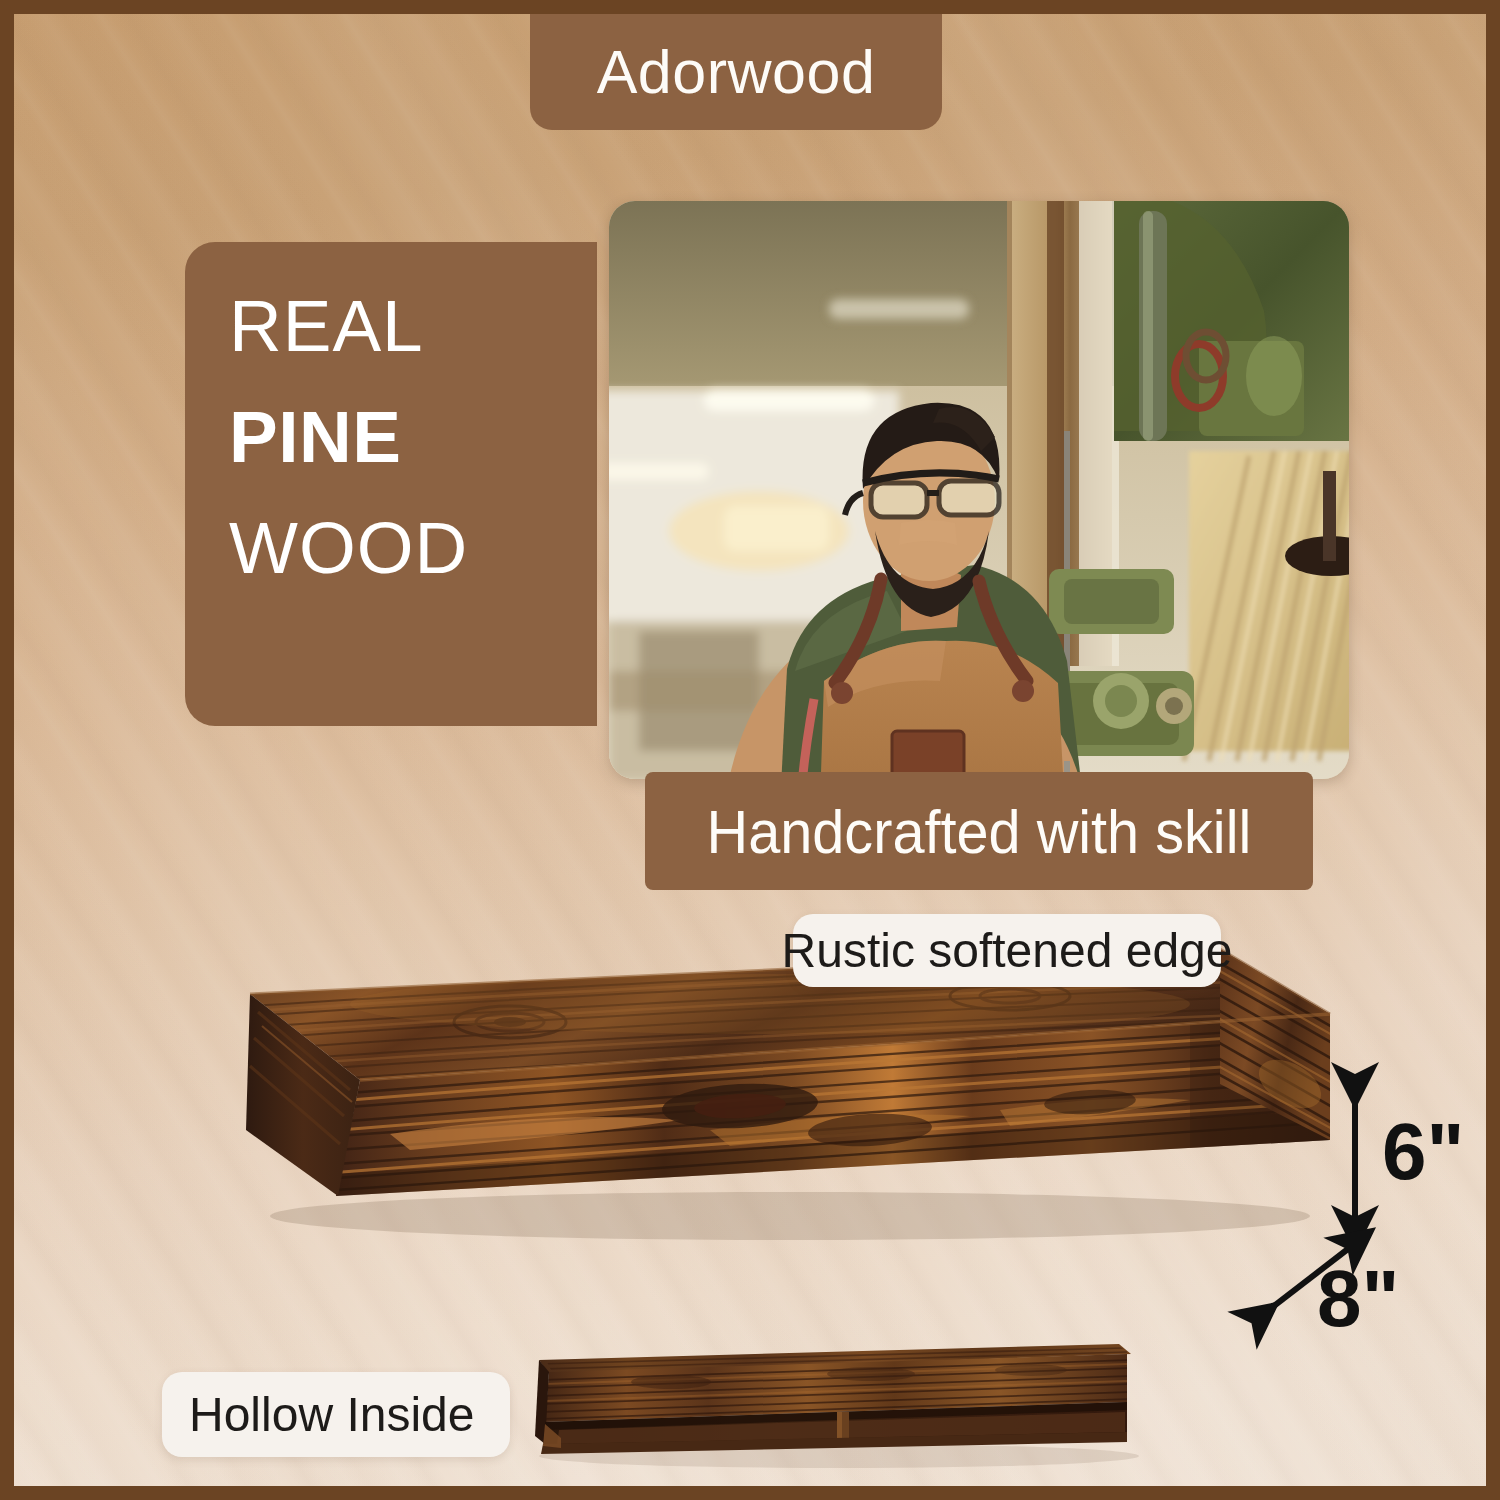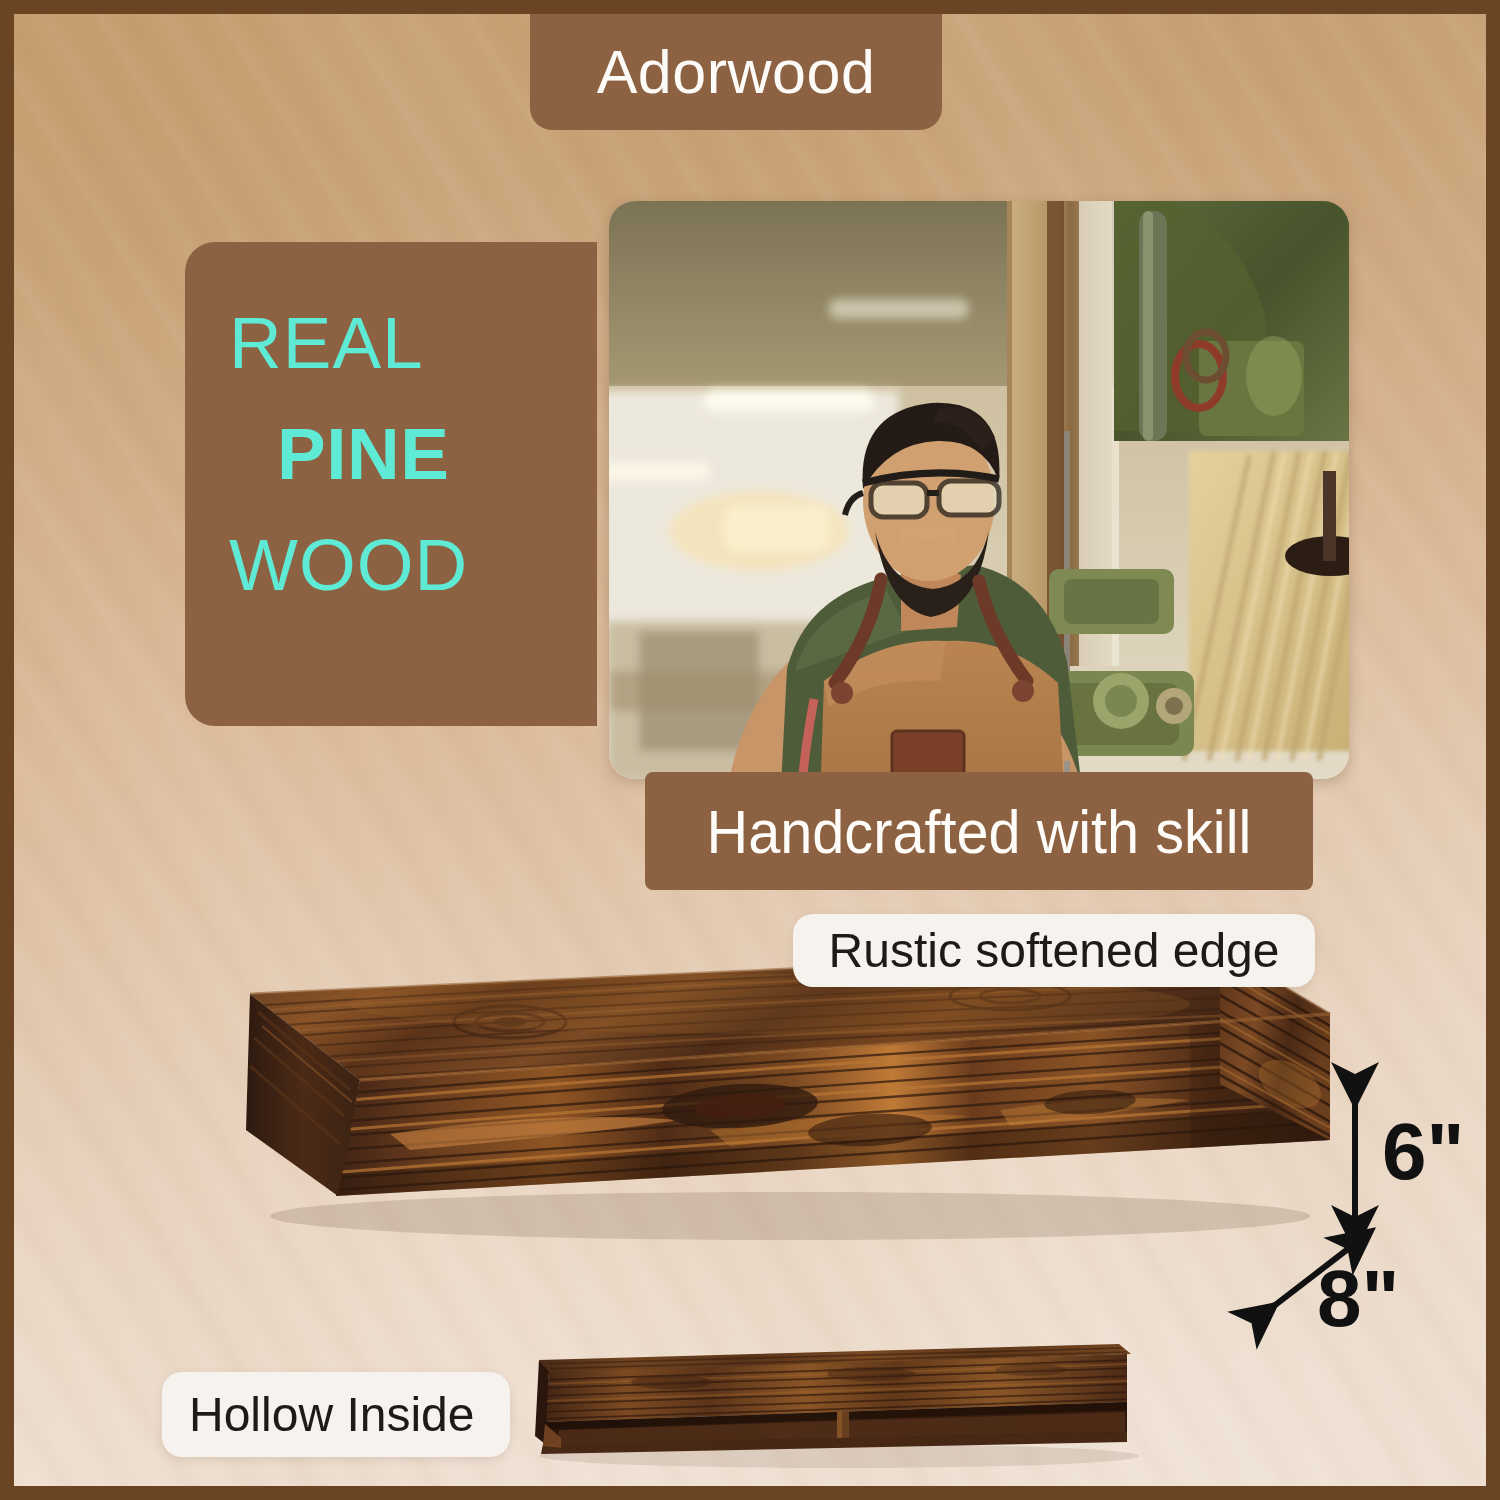--- a/index.html
+++ b/index.html
@@ -69,26 +69,26 @@
     color:#FDFBF7; font-size:61px; font-weight:400;
     letter-spacing:0.5px; line-height:1;
   }
 
   
   #rpw {
     position:absolute; left:171px; top:228px;
     width:412px; height:484px;
     background:#8C6242;
     border-radius:30px 0 0 30px;
-    padding:46px 0 0 44px;
-    color:#5eead4;
+    padding:29px 0 0 44px;
+    color:#ffffff;
   }
   #rpw .line { line-height:1.52; font-size:73px; }
   #rpw .w-real { font-weight:400; letter-spacing:1px; }
-  #rpw .w-pine { font-weight:700; letter-spacing:0.5px;margin-left:48px; }
+  #rpw .w-pine { font-weight:700; letter-spacing:0.5px; }
   #rpw .w-wood { font-weight:400; letter-spacing:1px; }
 
   
   #photo {
     position:absolute; left:595px; top:187px;
     width:740px; height:578px;
     border-radius:26px;
     overflow:hidden;
     box-shadow:0 4px 14px rgba(60,35,15,0.22);
   }
@@ -113,21 +113,21 @@
   .pill {
     position:absolute;
     background:#F6F2ED;
     border-radius:20px;
     display:flex; align-items:center;
     box-shadow:0 3px 9px rgba(90,60,35,0.13);
     color:#1D1B19;
     font-size:48px; font-weight:400;
     white-space:pre;
   }
-  #pill-edge   { left:779px; top:900px;  width:522px; height:73px; justify-content:center; }
+  #pill-edge   { left:779px; top:900px;  width:428px; height:73px; justify-content:center; }
   #pill-finish { left:67px;  top:1188px; width:582px; height:73px; padding-left:27px; }
   #pill-hollow { left:148px; top:1358px; width:348px; height:85px; padding-left:27px; }
 
   
   #beam { position:absolute; left:196px; top:920px; width:1130px; height:330px; }
   #beam svg { display:block; width:100%; height:100%; }
 
   
   #hollow { position:absolute; left:505px; top:1330px; width:620px; height:160px; }
   #hollow svg { display:block; width:100%; height:100%; }

